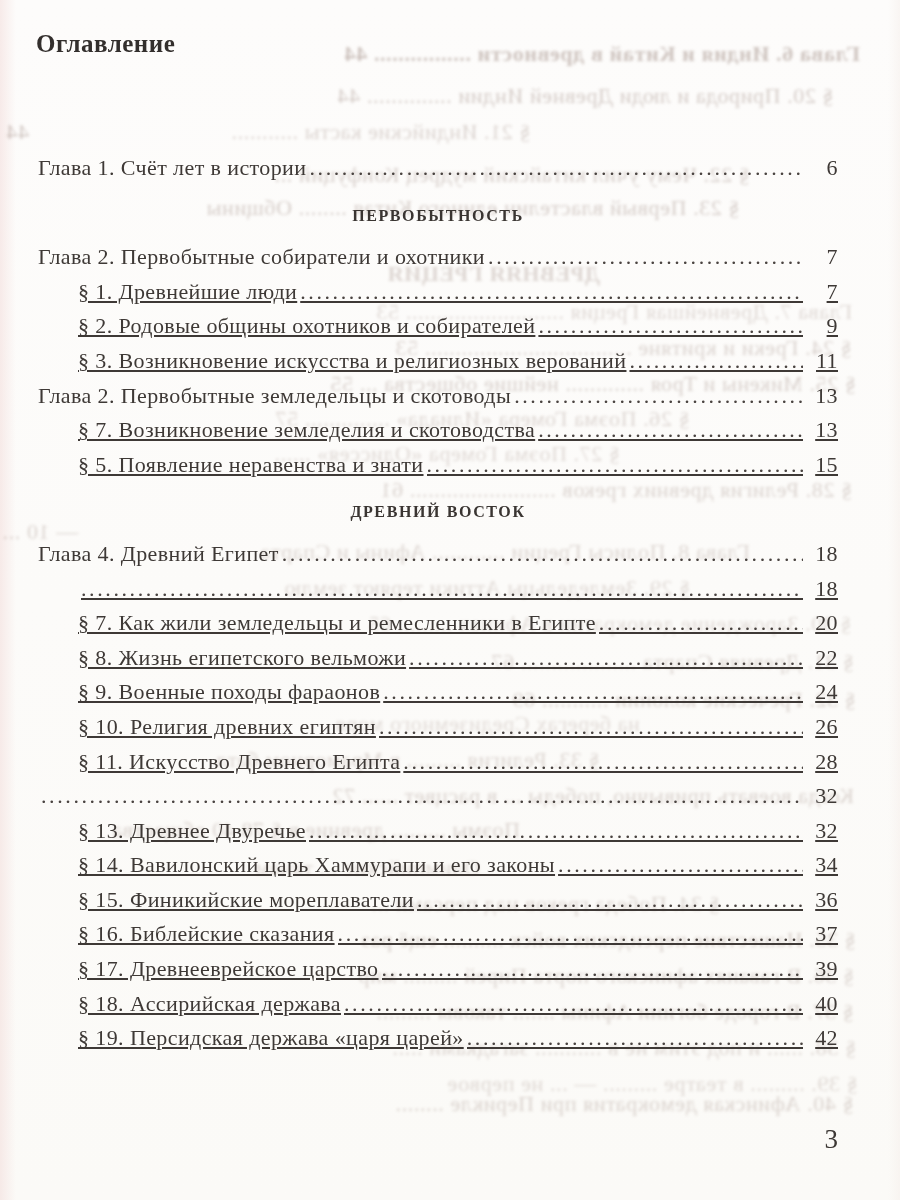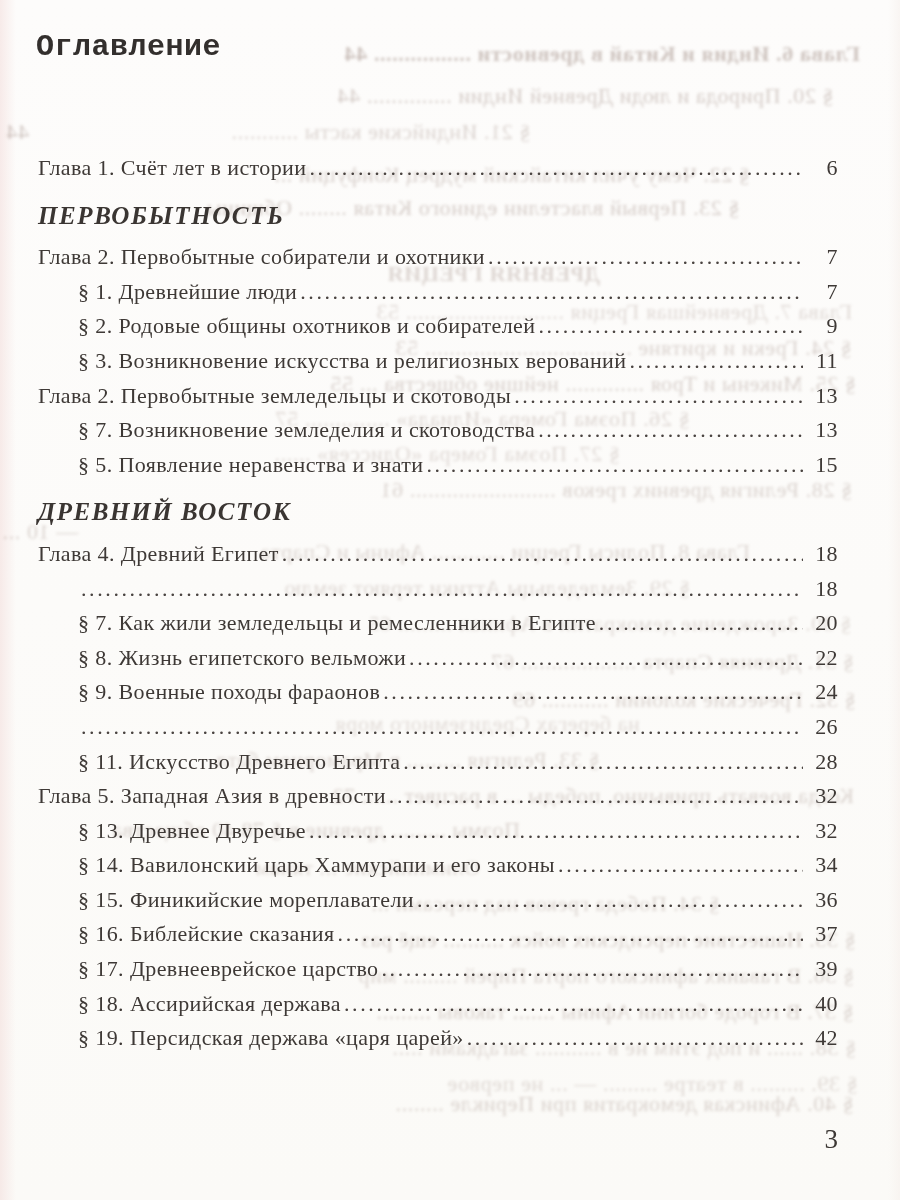--- a/index.html
+++ b/index.html
@@ -19,44 +19,44 @@
     transform:scaleX(-1);
     filter:blur(1.5px);
     color:#8d766c;
     font-size:22px;
     letter-spacing:0.6px;
     white-space:nowrap;
     line-height:24px;
   }
   .title{
     position:absolute;top:30px;left:36px;margin:0;
-    font-family:Liberation Mono, monospace;
-    font-weight:bold;font-size:30px;letter-spacing:0.5px;
+    font-family:Liberation Serif, serif;
+    font-weight:bold;font-size:25px;letter-spacing:0.5px;
     color:#332f2d;
   }
   .toc{
     position:absolute;top:151px;left:38px;right:62px;
     font-size:22px;letter-spacing:0.4px;
   }
   .row{display:flex;align-items:flex-end;line-height:34.6px;}
-  .row.section{padding-left:40px;}
+  .row.section{padding-left:40px;text-decoration:underline;}
   .lbl{white-space:nowrap;}
   .leader{
     flex:1;overflow:hidden;white-space:nowrap;
     margin:0 5px 0 3px;min-width:12px;
   }
   .leader::after{
     content:"..........................................................................................................................................";
     letter-spacing:2.6px;color:#4a4441;
   }
   .pg{min-width:30px;text-align:right;white-space:nowrap;}
   .heading{
-    text-align:left;font-weight:bold;font-size:25px;
+    text-align:center;font-weight:bold;font-size:16px;
     letter-spacing:1.6px;line-height:34.6px;
-    margin:13px 0 7px 0;color:#3a3532;font-style:italic;
+    margin:13px 0 7px 0;color:#3a3532;
   }
   .folio{
     position:absolute;top:1124px;right:62px;
     font-size:27px;color:#3e3936;
   }
 </style>
 </head>
 <body>
 
 <div class="page">
@@ -172,33 +172,33 @@
     <span class="pg">22</span>
   </div>
 
   <div class="row section">
     <span class="lbl">§ 9. Военные походы фараонов</span>
     <span class="leader"></span>
     <span class="pg">24</span>
   </div>
 
   <div class="row section">
+    <span class="lbl">§ 10. Религия древних египтян</span>
     <span class="leader"></span>
     <span class="pg">26</span>
   </div>
 
   <div class="row section">
     <span class="lbl">§ 11. Искусство Древнего Египта</span>
     <span class="leader"></span>
     <span class="pg">28</span>
   </div>
 
 
   <div class="row chapter">
-    <span class="lbl">Глава 5. Западная Азия в древности</span>
     <span class="leader"></span>
     <span class="pg">32</span>
   </div>
 
   <div class="row section">
     <span class="lbl">§ 13. Древнее Двуречье</span>
     <span class="leader"></span>
     <span class="pg">32</span>
   </div>
 

